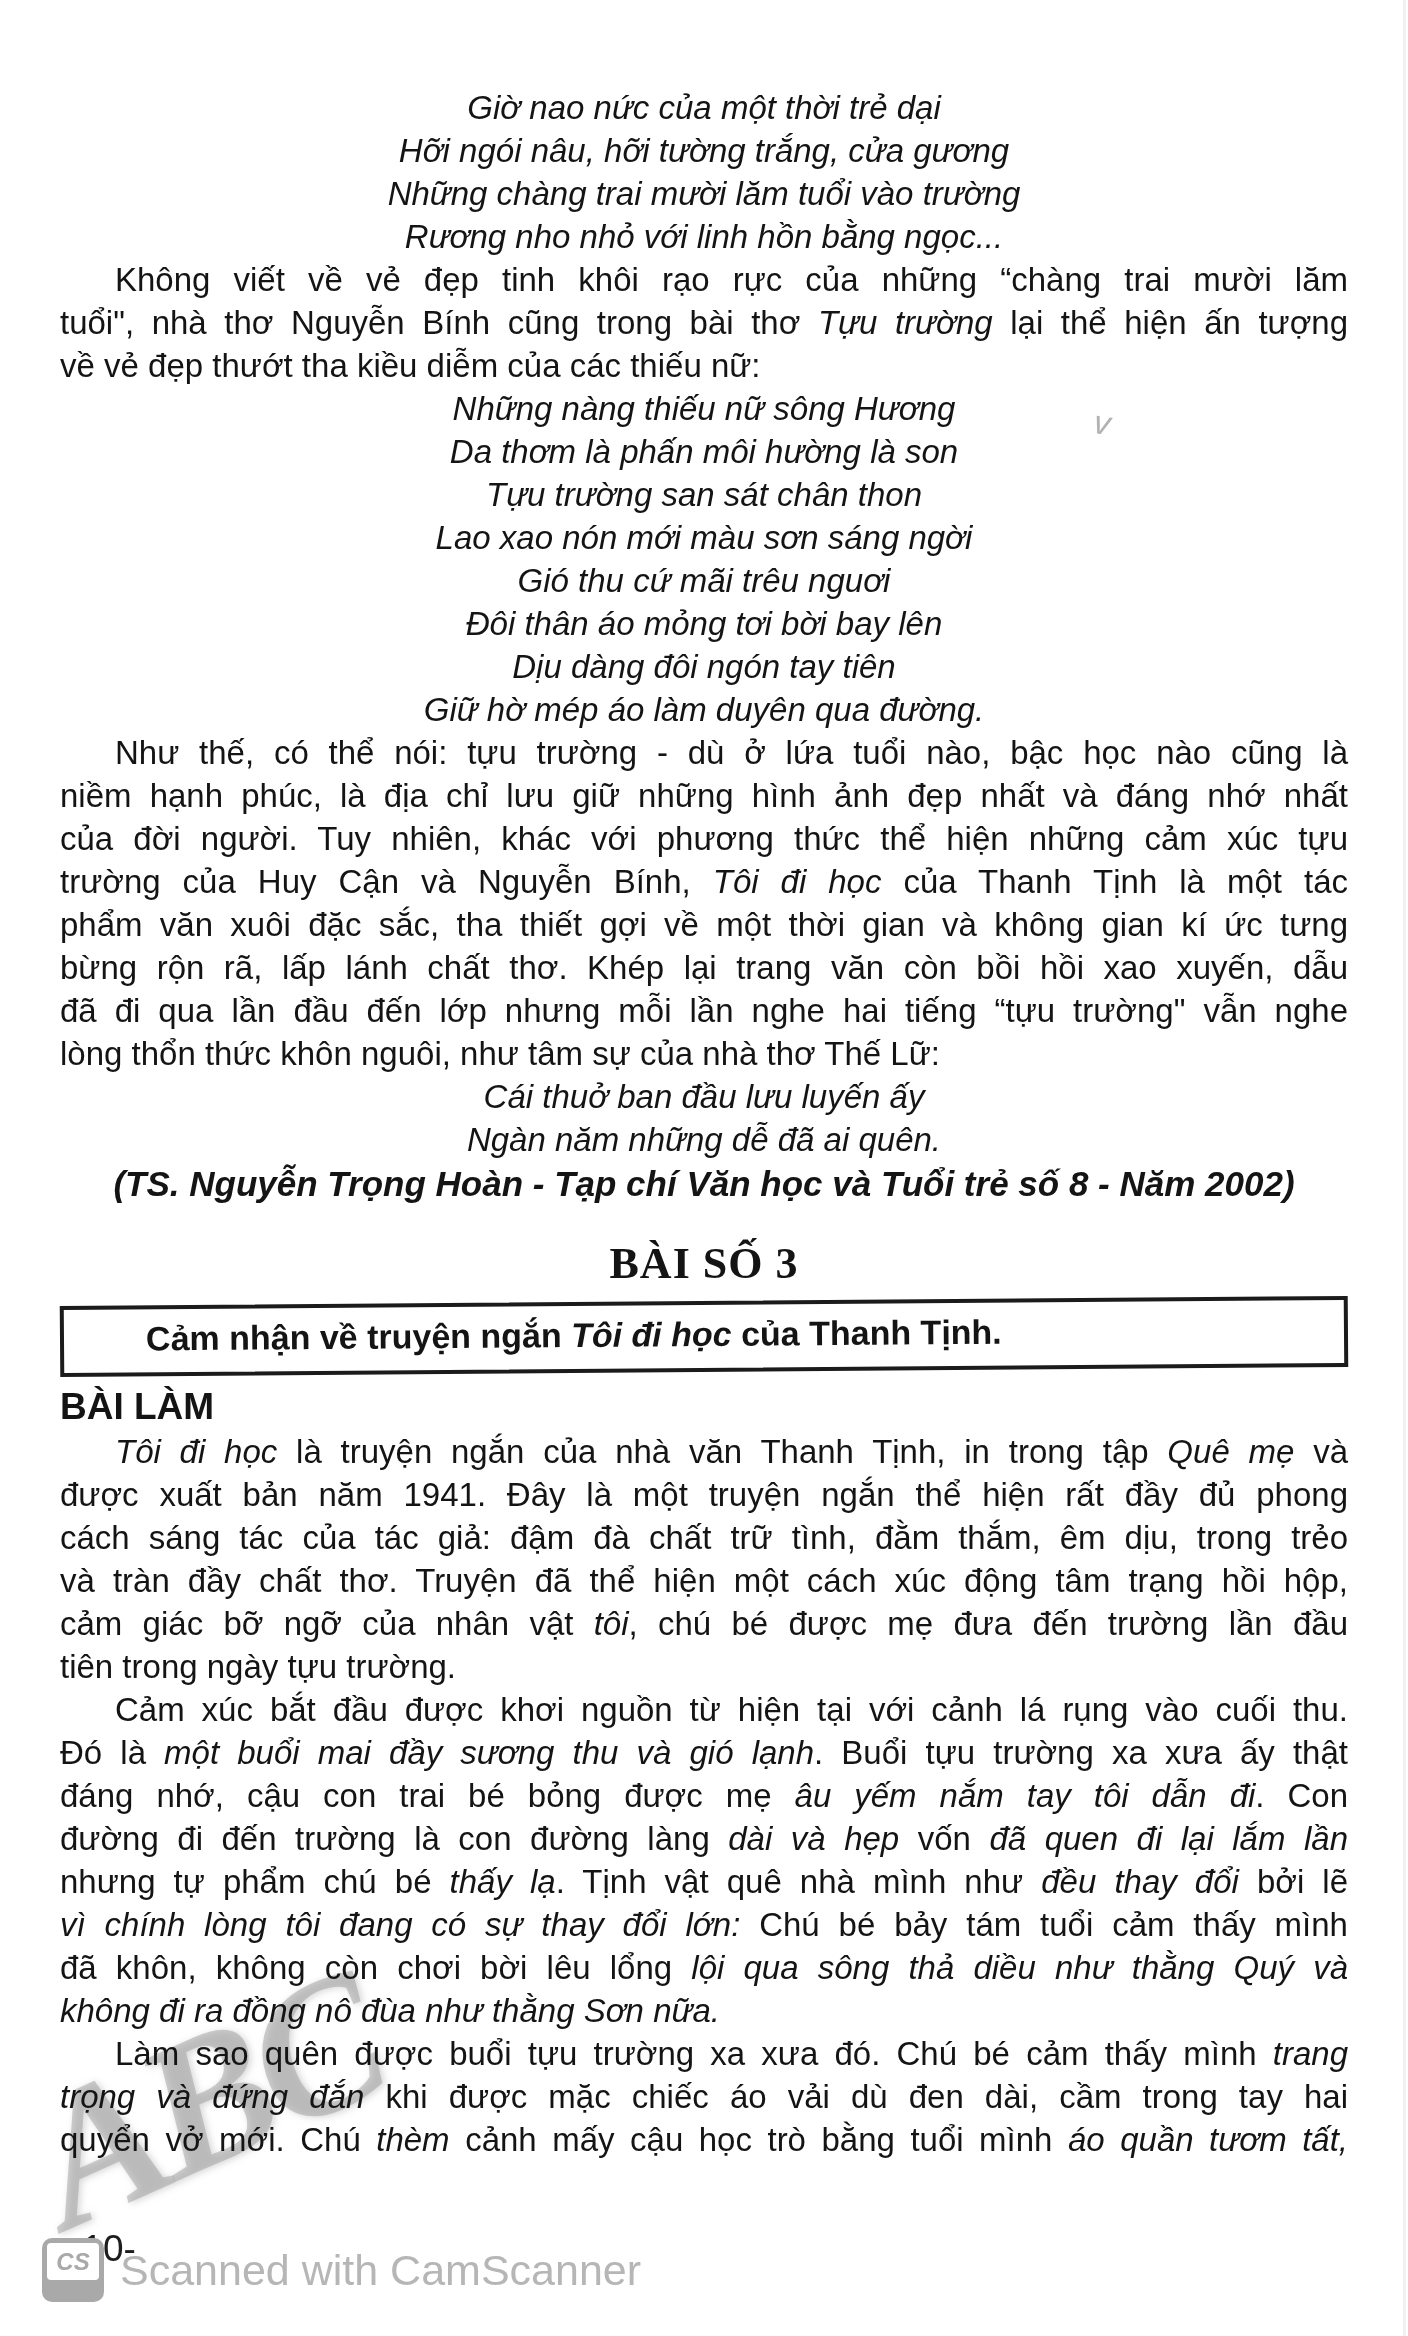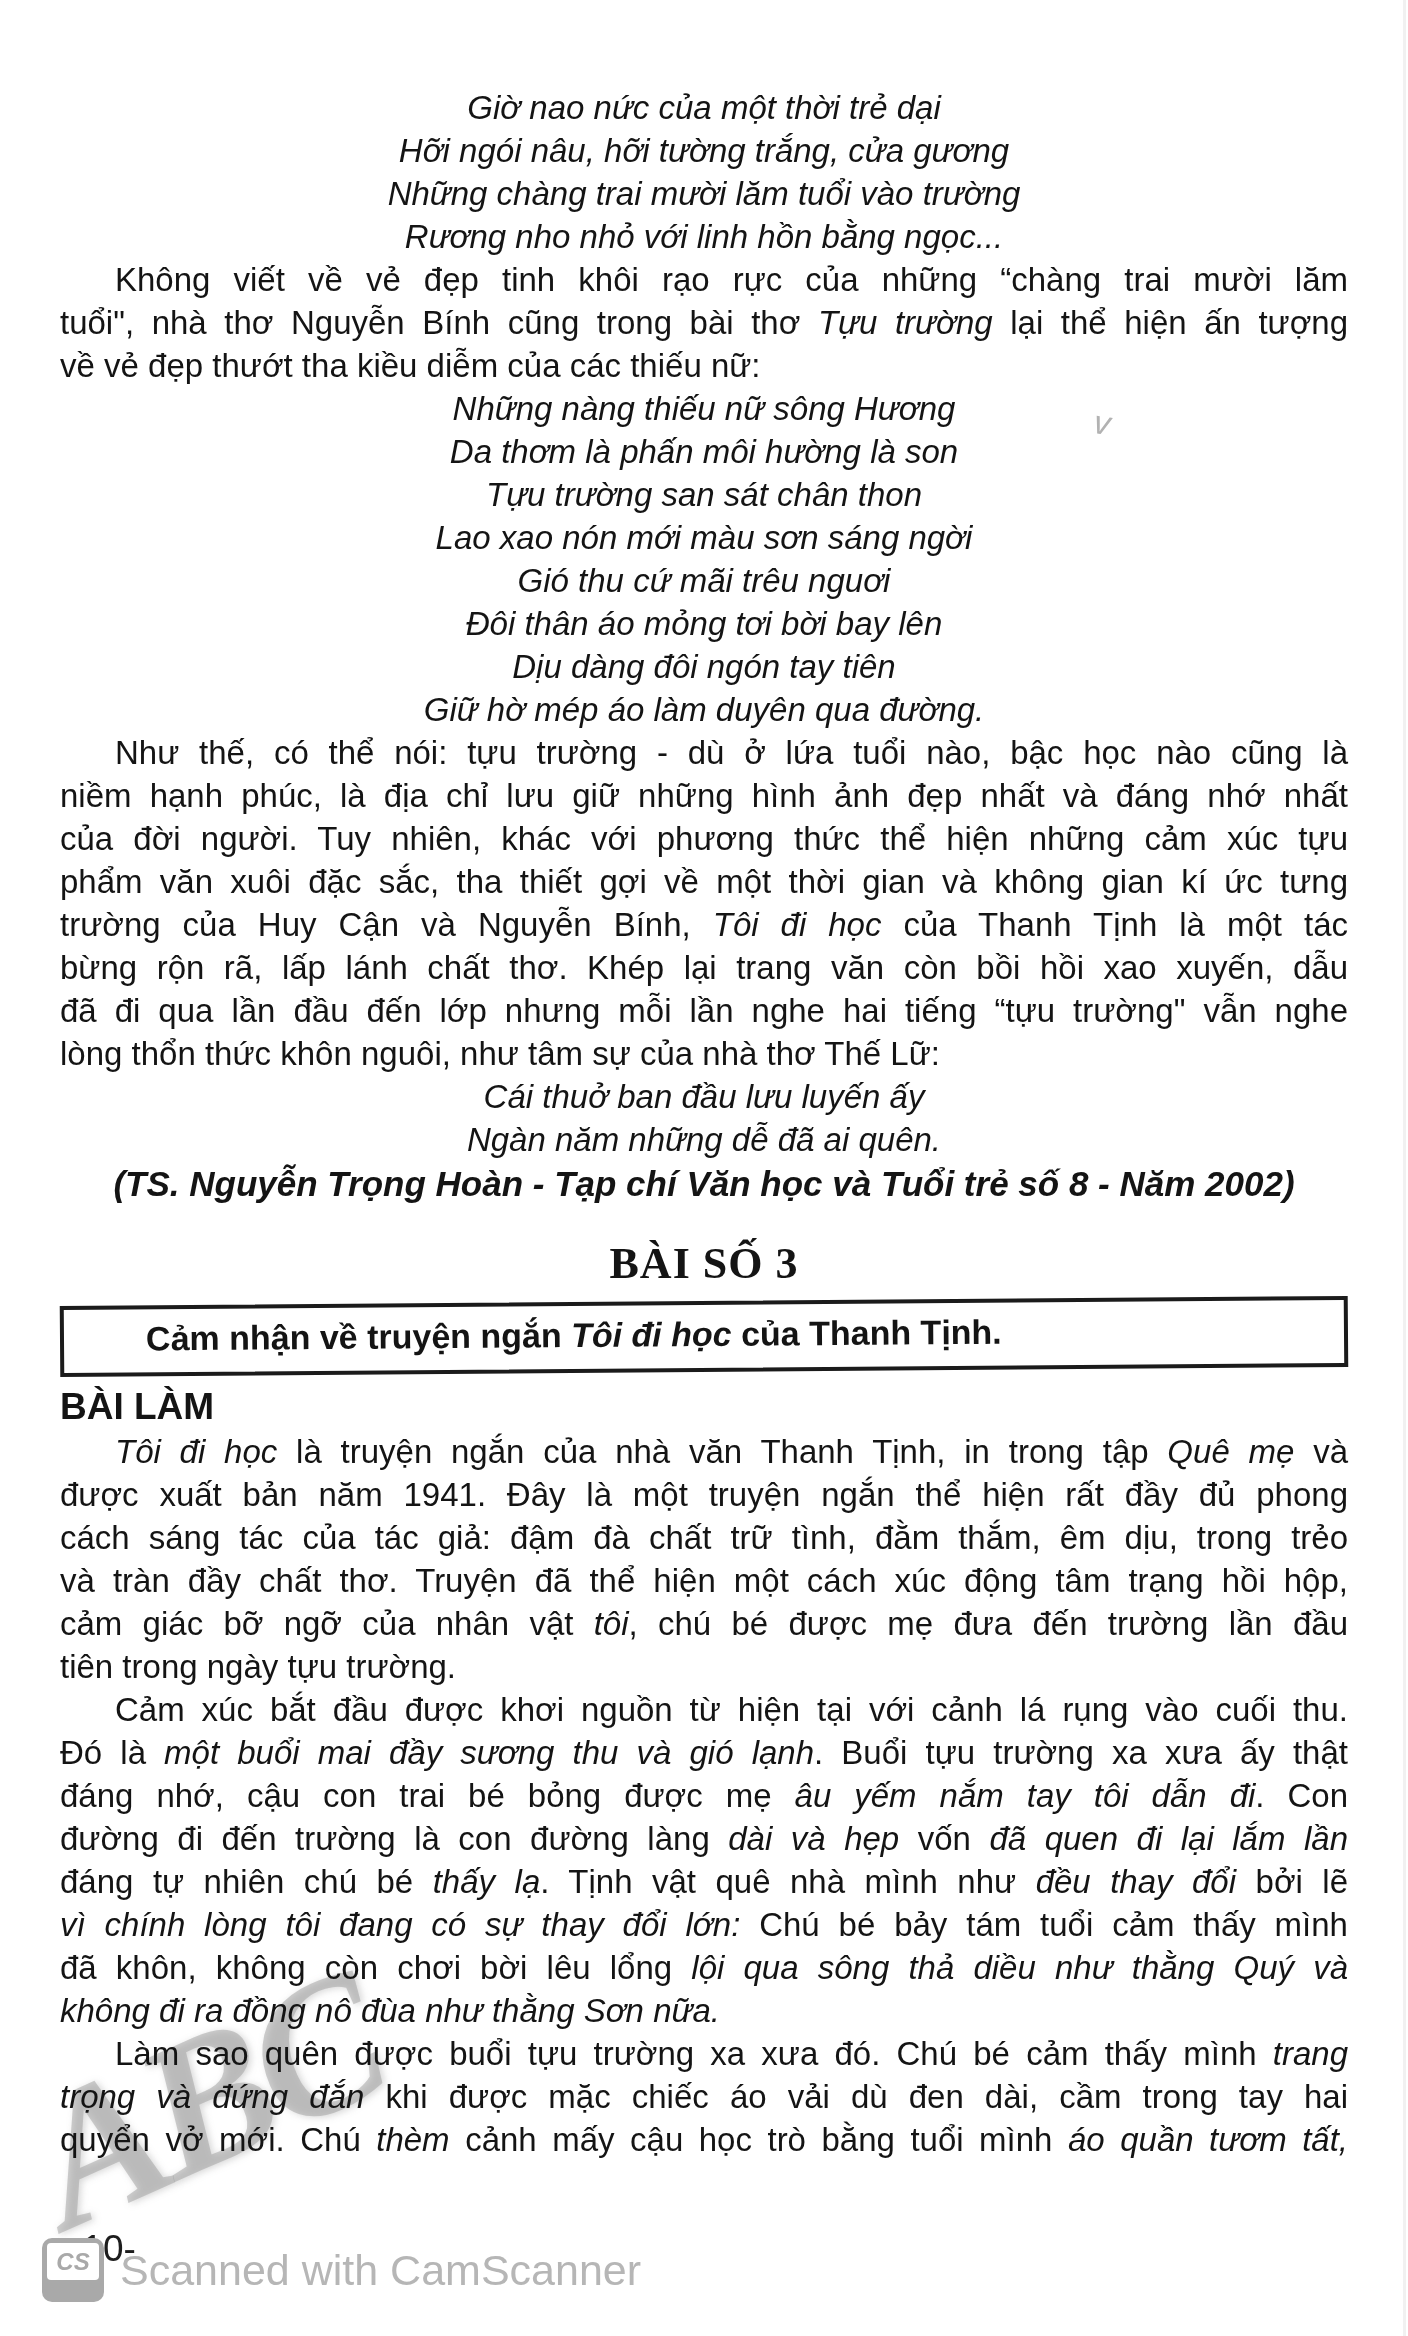--- a/index.html
+++ b/index.html
@@ -74,22 +74,22 @@
         <div class="poem-line">Lao xao nón mới màu sơn sáng ngời</div>
         <div class="poem-line">Gió thu cứ mãi trêu nguơi</div>
         <div class="poem-line">Đôi thân áo mỏng tơi bời bay lên</div>
         <div class="poem-line">Dịu dàng đôi ngón tay tiên</div>
         <div class="poem-line">Giữ hờ mép áo làm duyên qua đường.</div>
       </div>
       <div class="para">
         <div class="pline indent"><span>Như thế, có thể nói: tựu trường - dù ở lứa tuổi nào, bậc học nào cũng là</span></div>
         <div class="pline"><span>niềm hạnh phúc, là địa chỉ lưu giữ những hình ảnh đẹp nhất và đáng nhớ nhất</span></div>
         <div class="pline"><span>của đời người. Tuy nhiên, khác với phương thức thể hiện những cảm xúc tựu</span></div>
+        <div class="pline"><span>trường của Huy Cận và Nguyễn Bính, </span><span class="it">Tôi đi học</span><span> của Thanh Tịnh là một tác</span></div>
         <div class="pline"><span>phẩm văn xuôi đặc sắc, tha thiết gợi về một thời gian và không gian kí ức tưng</span></div>
-        <div class="pline"><span>trường của Huy Cận và Nguyễn Bính, </span><span class="it">Tôi đi học</span><span> của Thanh Tịnh là một tác</span></div>
         <div class="pline"><span>bừng rộn rã, lấp lánh chất thơ. Khép lại trang văn còn bồi hồi xao xuyến, dẫu</span></div>
         <div class="pline"><span>đã đi qua lần đầu đến lớp nhưng mỗi lần nghe hai tiếng “tựu trường" vẫn nghe</span></div>
         <div class="pline last"><span>lòng thổn thức khôn nguôi, như tâm sự của nhà thơ Thế Lữ:</span></div>
       </div>
       <div class="poem">
         <div class="poem-line">Cái thuở ban đầu lưu luyến ấy</div>
         <div class="poem-line">Ngàn năm những dễ đã ai quên.</div>
       </div>
       <div class="attribution">(TS. Nguyễn Trọng Hoàn - Tạp chí Văn học và Tuổi trẻ số 8 - Năm 2002)</div>
       <div class="h-serif">BÀI SỐ 3</div>
@@ -101,21 +101,21 @@
         <div class="pline"><span>cách sáng tác của tác giả: đậm đà chất trữ tình, đằm thắm, êm dịu, trong trẻo</span></div>
         <div class="pline"><span>và tràn đầy chất thơ. Truyện đã thể hiện một cách xúc động tâm trạng hồi hộp,</span></div>
         <div class="pline"><span>cảm giác bỡ ngỡ của nhân vật </span><span class="it">tôi</span><span>, chú bé được mẹ đưa đến trường lần đầu</span></div>
         <div class="pline last"><span>tiên trong ngày tựu trường.</span></div>
       </div>
       <div class="para">
         <div class="pline indent"><span>Cảm xúc bắt đầu được khơi nguồn từ hiện tại với cảnh lá rụng vào cuối thu.</span></div>
         <div class="pline"><span>Đó là </span><span class="it">một buổi mai đầy sương thu và gió lạnh</span><span>. Buổi tựu trường xa xưa ấy thật</span></div>
         <div class="pline"><span>đáng nhớ, cậu con trai bé bỏng được mẹ </span><span class="it">âu yếm nắm tay tôi dẫn đi</span><span>. Con</span></div>
         <div class="pline"><span>đường đi đến trường là con đường làng </span><span class="it">dài và hẹp</span><span> vốn </span><span class="it">đã quen đi lại lắm lần</span></div>
-        <div class="pline"><span>đáng tự nhiên chú bé </span><span class="it">thấy lạ</span><span>. Tịnh vật quê nhà mình như </span><span class="it">đều thay đổi</span><span> bởi lẽ</span></div>
+        <div class="pline"><span>nhưng tự phẩm chú bé </span><span class="it">thấy lạ</span><span>. Tịnh vật quê nhà mình như </span><span class="it">đều thay đổi</span><span> bởi lẽ</span></div>
         <div class="pline"><span class="it">vì chính lòng tôi đang có sự thay đổi lớn:</span><span> Chú bé bảy tám tuổi cảm thấy mình</span></div>
         <div class="pline"><span>đã khôn, không còn chơi bời lêu lổng </span><span class="it">lội qua sông thả diều như thằng Quý và</span></div>
         <div class="pline last"><span class="it">không đi ra đồng nô đùa như thằng Sơn nữa.</span></div>
       </div>
       <div class="para">
         <div class="pline indent"><span>Làm sao quên được buổi tựu trường xa xưa đó. Chú bé cảm thấy mình </span><span class="it">trang</span></div>
         <div class="pline"><span class="it">trọng và đứng đắn</span><span> khi được mặc chiếc áo vải dù đen dài, cầm trong tay hai</span></div>
         <div class="pline"><span>quyển vở mới. Chú </span><span class="it">thèm</span><span> cảnh mấy cậu học trò bằng tuổi mình </span><span class="it">áo quần tươm tất,</span></div>
       </div>
     </div>

